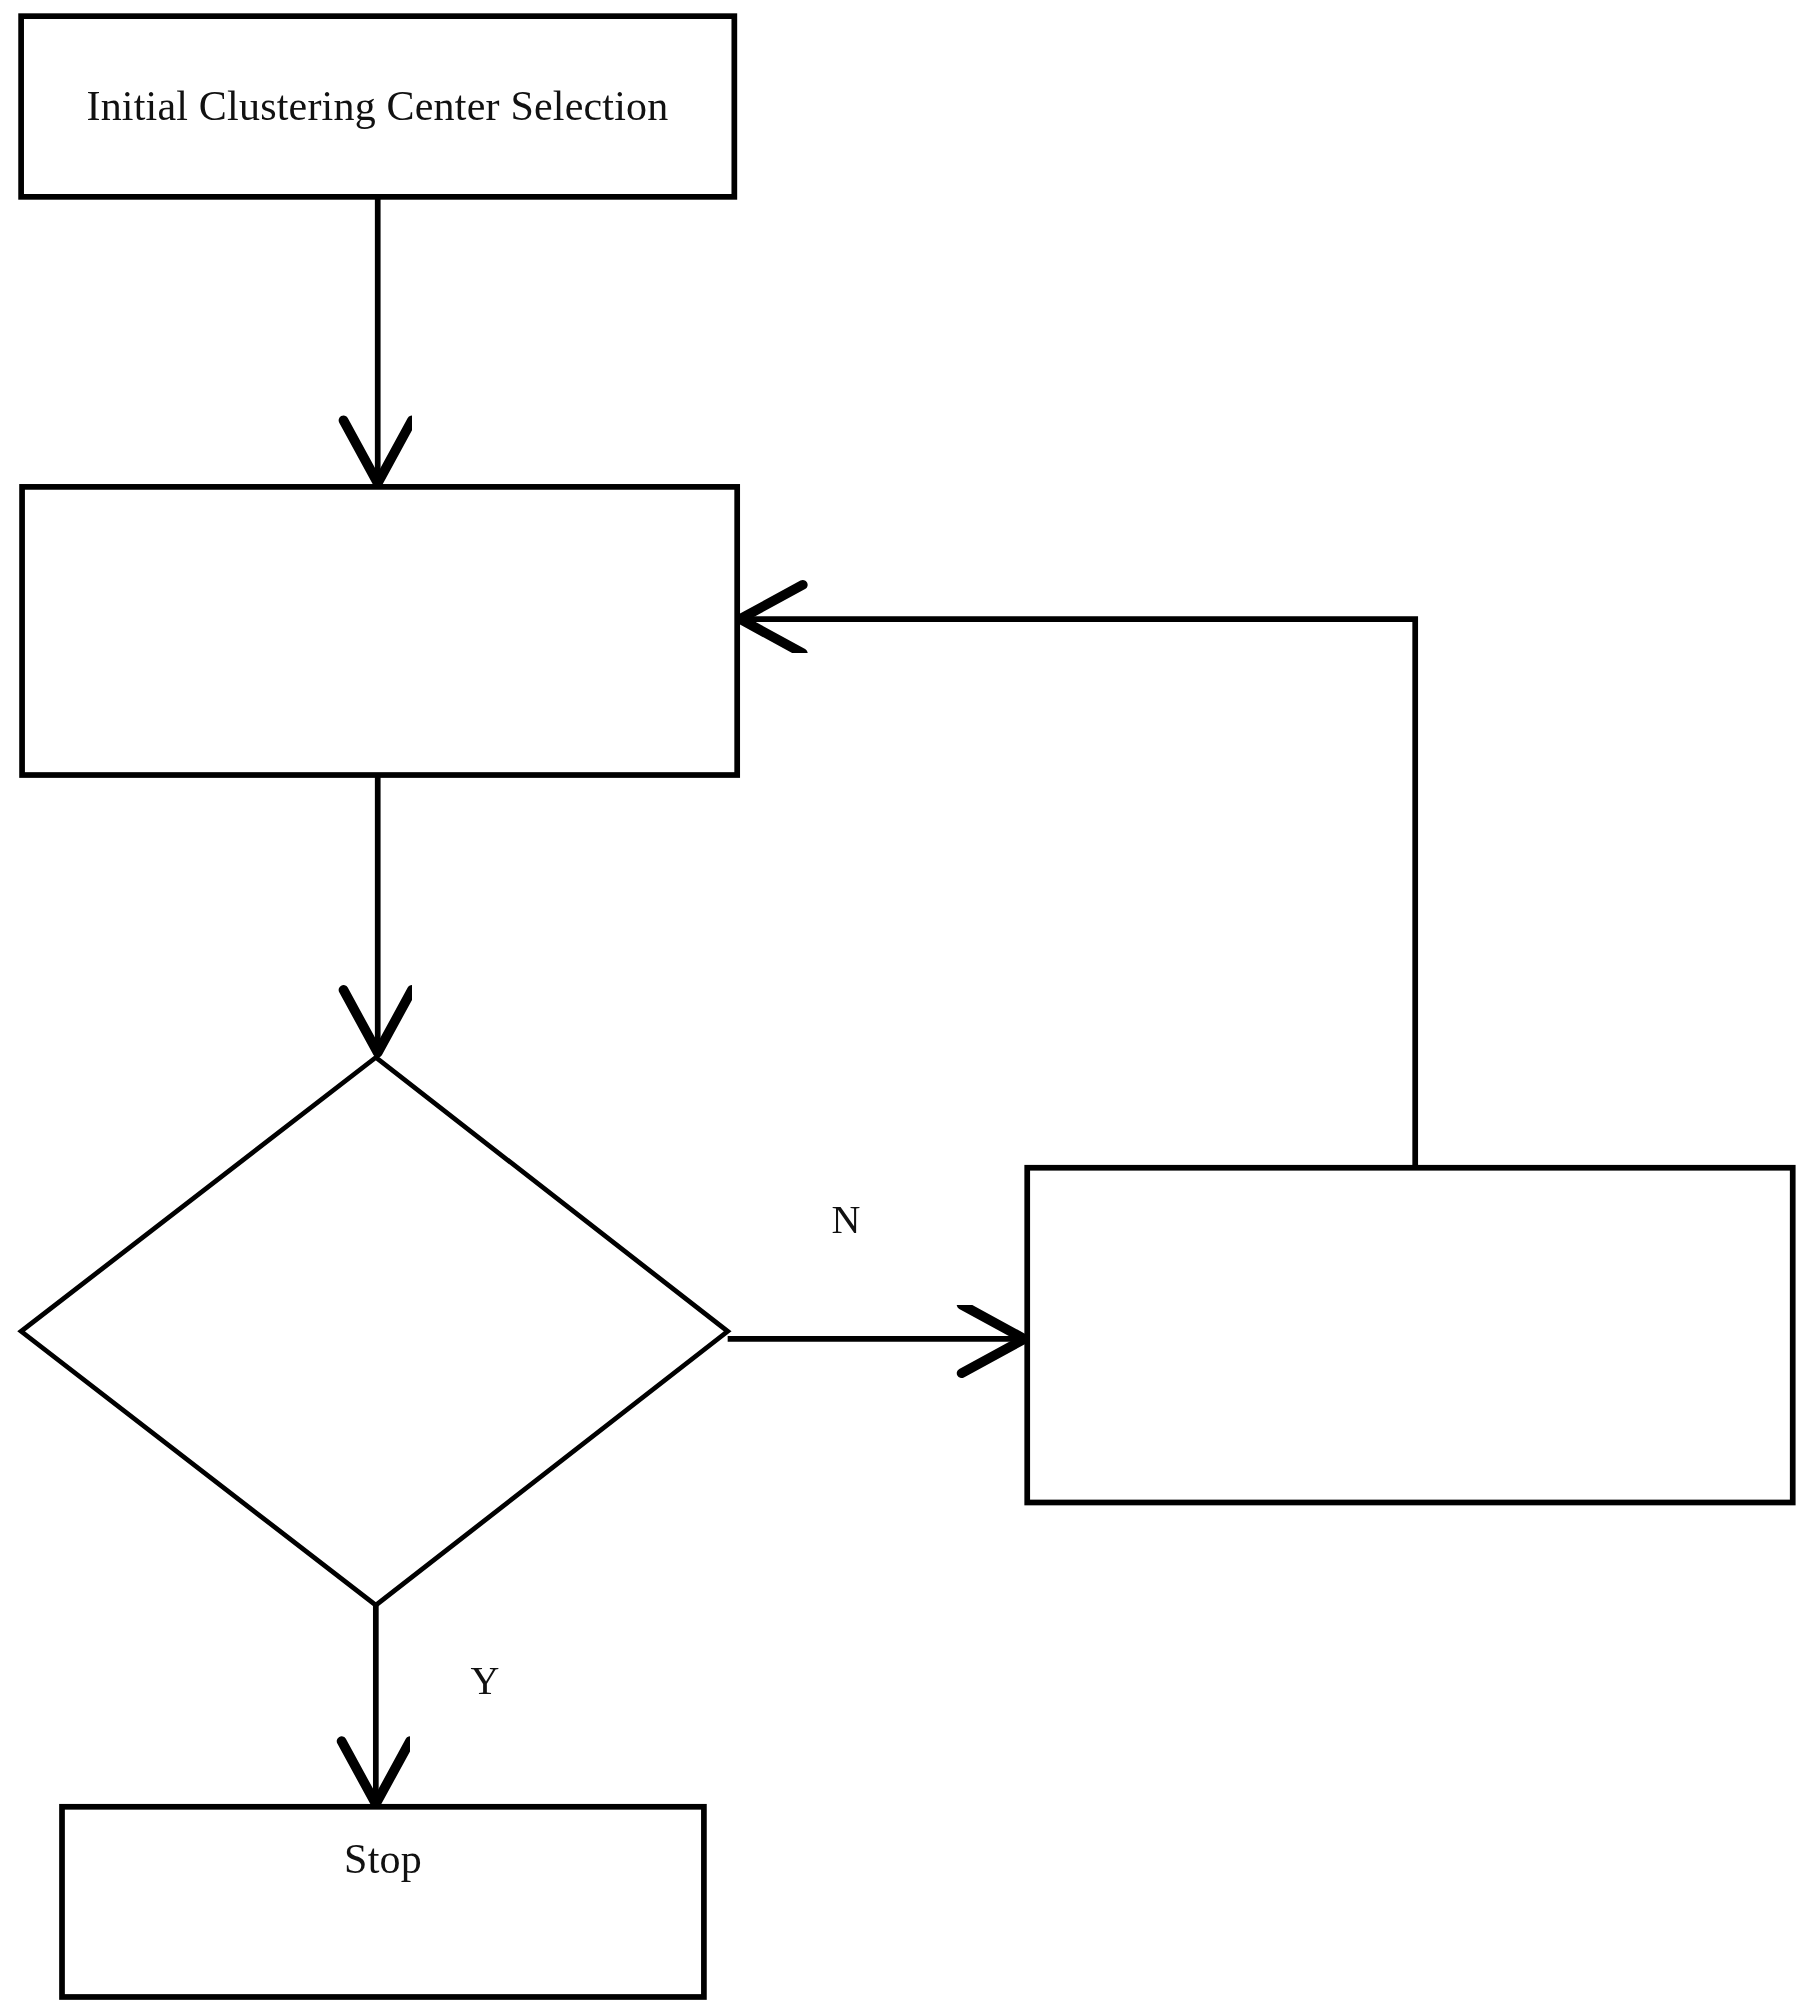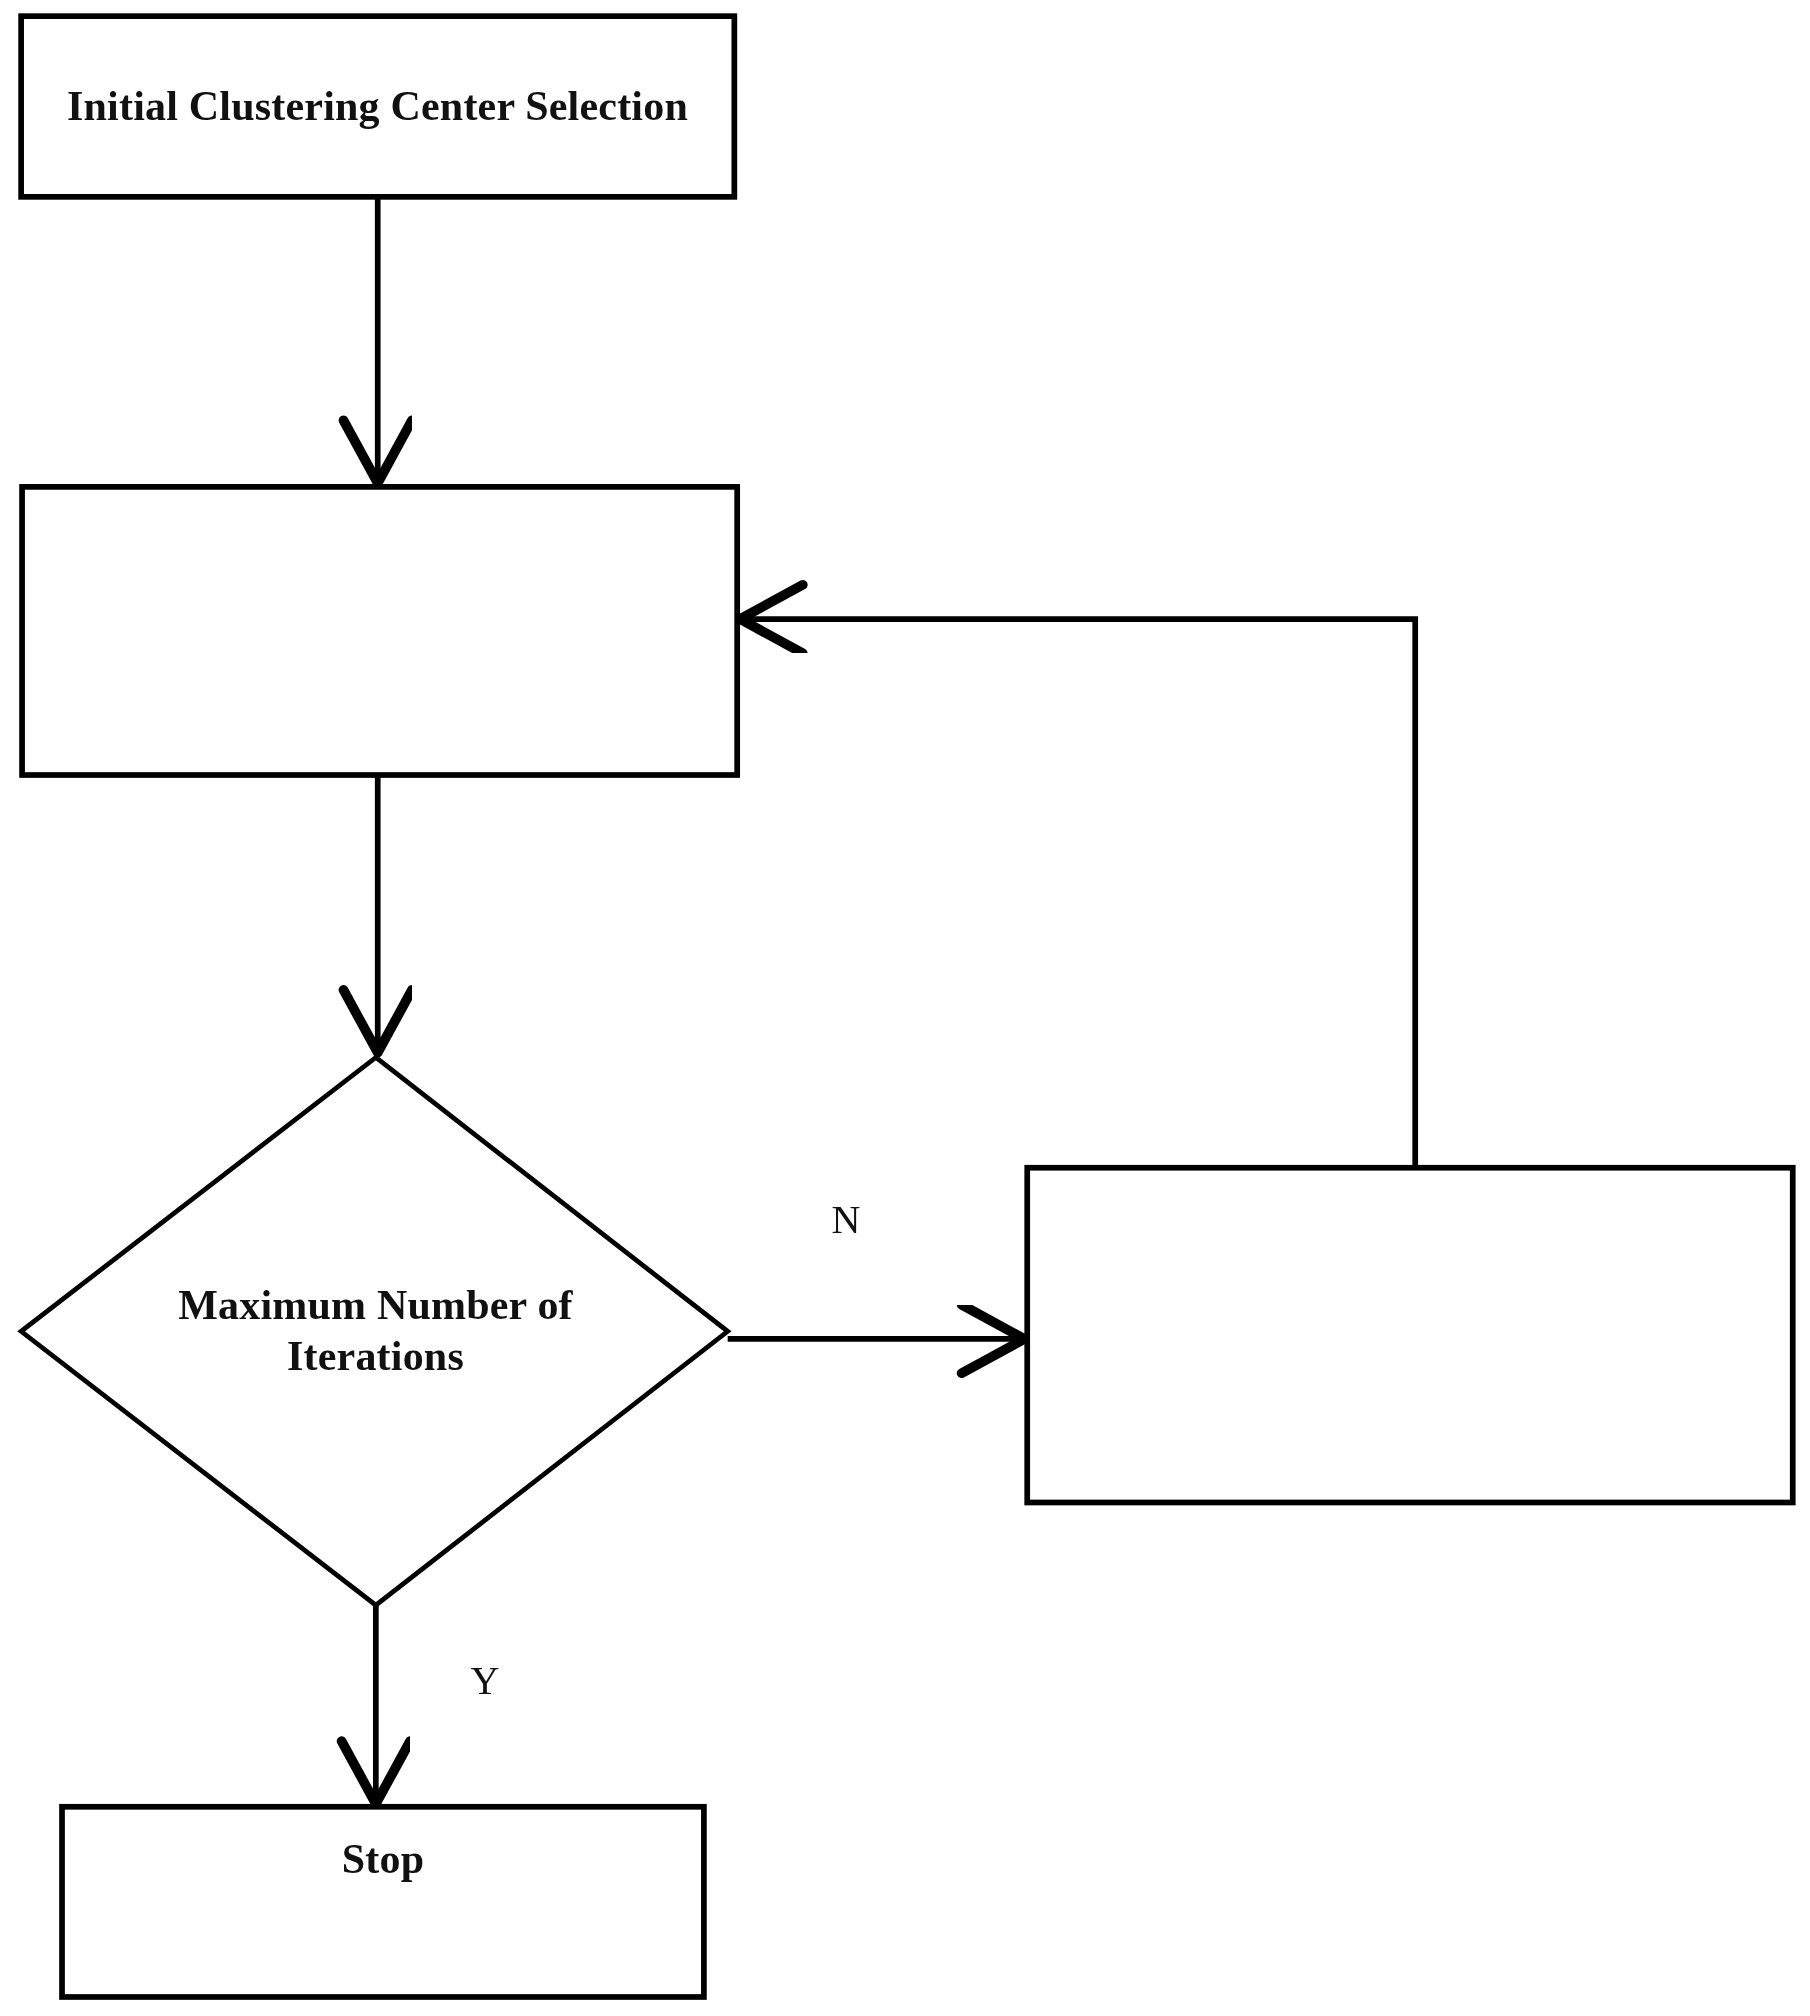--- a/index.html
+++ b/index.html
@@ -30,21 +30,20 @@
     position: absolute;
     display: flex;
     align-items: center;
     justify-content: center;
     text-align: center;
     line-height: 1.22;
     font-size: 42px;
     color: #111111;
     letter-spacing: 0.2px;
     pointer-events: none;
-    font-weight: bold;
   }
   .edge-label {
     position: absolute;
     font-size: 40px;
     color: #111111;
     text-align: center;
     pointer-events: none;
   }
   
   #label-start      { left: 21px;   top: 16px;   width: 713px; height: 181px; }
@@ -85,21 +84,20 @@
     <line x1="765" y1="1408" x2="1074" y2="1408" stroke="#000000" stroke-width="6" marker-end="url(#arrowhead)"></line>
 
     <polyline points="1488,1228 1488,651 781,651" fill="none" stroke="#000000" stroke-width="6" marker-end="url(#arrowhead)"></polyline>
 
     <line x1="395" y1="1688" x2="395" y2="1894" stroke="#000000" stroke-width="6" marker-end="url(#arrowhead)"></line>
   </svg>
 
   <div class="node-label" id="label-start">Initial Clustering Center Selection</div>
 
 
-  <div class="node-label" id="label-decision">Maximum Number of Iterations</div>
 
 
   <div class="node-label" id="label-stop">Stop</div>
 
   <div class="edge-label" id="label-edge-n">N</div>
 
   <div class="edge-label" id="label-edge-y">Y</div>
 
 </div>
 

